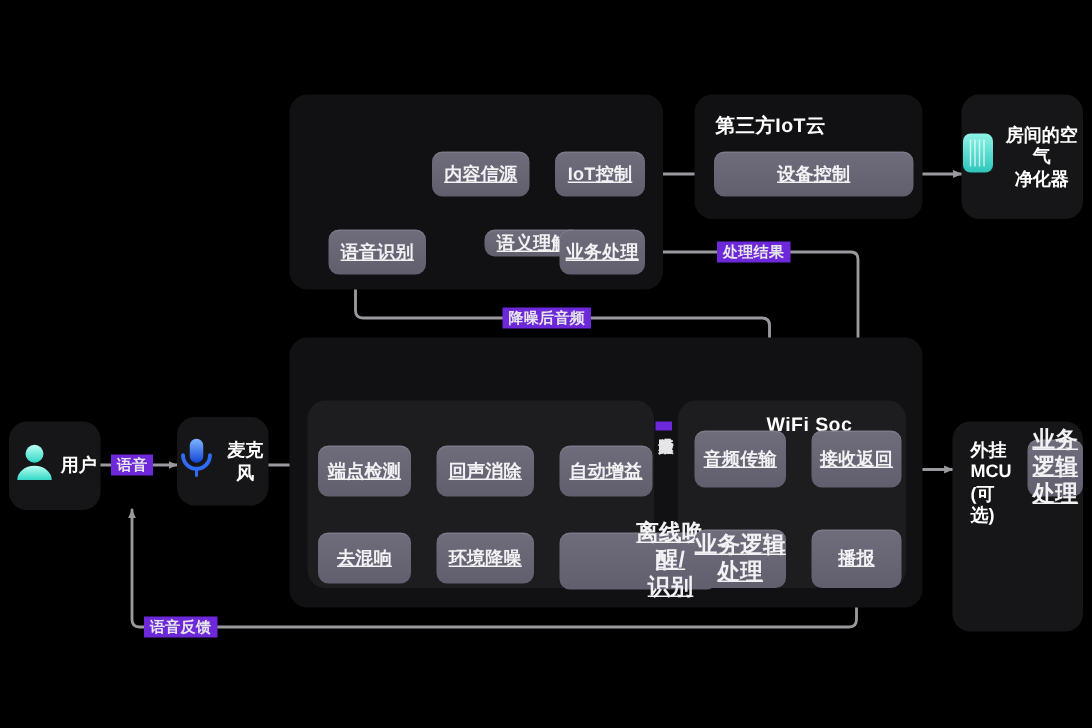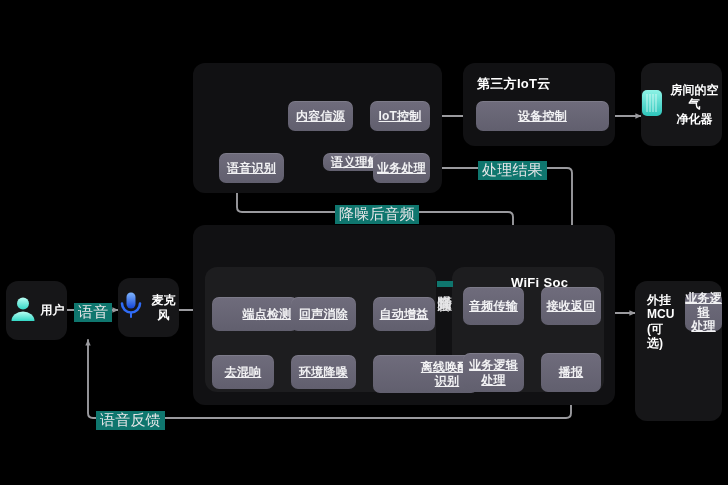--- a/index.html
+++ b/index.html
@@ -23,42 +23,42 @@
   .node{
     position:absolute;border-radius:7px;
     background:linear-gradient(180deg,#6f6c7c 0%,#615f6e 100%);
     box-shadow:inset 0 1px 0 rgba(255,255,255,.10);
     display:flex;align-items:center;justify-content:center;
     text-align:center;line-height:1.18;
     font-size:12px;font-weight:bold;color:#f2f2f4;
     letter-spacing:.2px;
     text-decoration:underline;
   }
-  .node.sm{font-size:12px;}
+  .node.sm{font-size:15px;}
 
   
   .card{
     position:absolute;border-radius:12px;background:#161618;
     display:flex;align-items:center;
     justify-content:center;gap:4px;
   }
   .card-label{
     font-size:12px;font-weight:bold;color:#ffffff;text-align:center;
     line-height:1.2;white-space:pre-line;
   }
 
   
   .icon{display:block;}
 
   
   #wires{position:absolute;left:0;top:0;width:728px;height:485px;
          pointer-events:none;}
   .edge-label{
-    position:absolute;font-size:15px;font-weight:normal;color:#e6e6e8;
-    background:#0f766e;padding:0 4px;white-space:nowrap;
+    position:absolute;font-size:10px;font-weight:bold;color:#e6e6e8;
+    background:#6d28d9;padding:0 4px;white-space:nowrap;
     letter-spacing:.2px;
   }
   .edge-label.vert{
     writing-mode:vertical-rl;text-orientation:upright;
     padding:3px 0;line-height:1.05;letter-spacing:0;
   }
 </style>
 </head>
 <body>
 
@@ -232,21 +232,21 @@
   </div>
 
   <div class="node" style="left:209px;top:153px;width:65px;height:30px;margin-left:10px;">语音识别</div>
   <div class="node" style="left:291px;top:153px;width:65px;height:18px;margin-left:32px;">语义理解</div>
   <div class="node" style="left:373px;top:153px;width:57px;height:30px;">业务处理</div>
   <div class="node" style="left:288px;top:101px;width:65px;height:30px;">内容信源</div>
   <div class="node" style="left:370px;top:101px;width:60px;height:30px;">IoT控制</div>
 
   <div class="node" style="left:476px;top:101px;width:133px;height:30px;">设备控制</div>
 
-  <div class="node" style="left:212px;top:297px;width:62px;height:34px;padding-left:24px;">端点检测</div>
+  <div class="node" style="left:212px;top:297px;width:62px;height:34px;">端点检测</div>
   <div class="node" style="left:212px;top:355px;width:62px;height:34px;">去混响</div>
   <div class="node" style="left:291px;top:297px;width:65px;height:34px;">回声消除</div>
   <div class="node" style="left:291px;top:355px;width:65px;height:34px;">环境降噪</div>
   <div class="node" style="left:373px;top:297px;width:62px;height:34px;">自动增益</div>
   <div class="node sm" style="left:373px;top:355px;width:62px;height:38px;white-space:pre-line;padding-left:43px;">离线唤醒/
 识别</div>
 
   <div class="node" style="left:463px;top:287px;width:61px;height:38px;">音频传输</div>
   <div class="node sm" style="left:463px;top:353px;width:61px;height:39px;white-space:pre-line;">业务逻辑
 处理</div>

